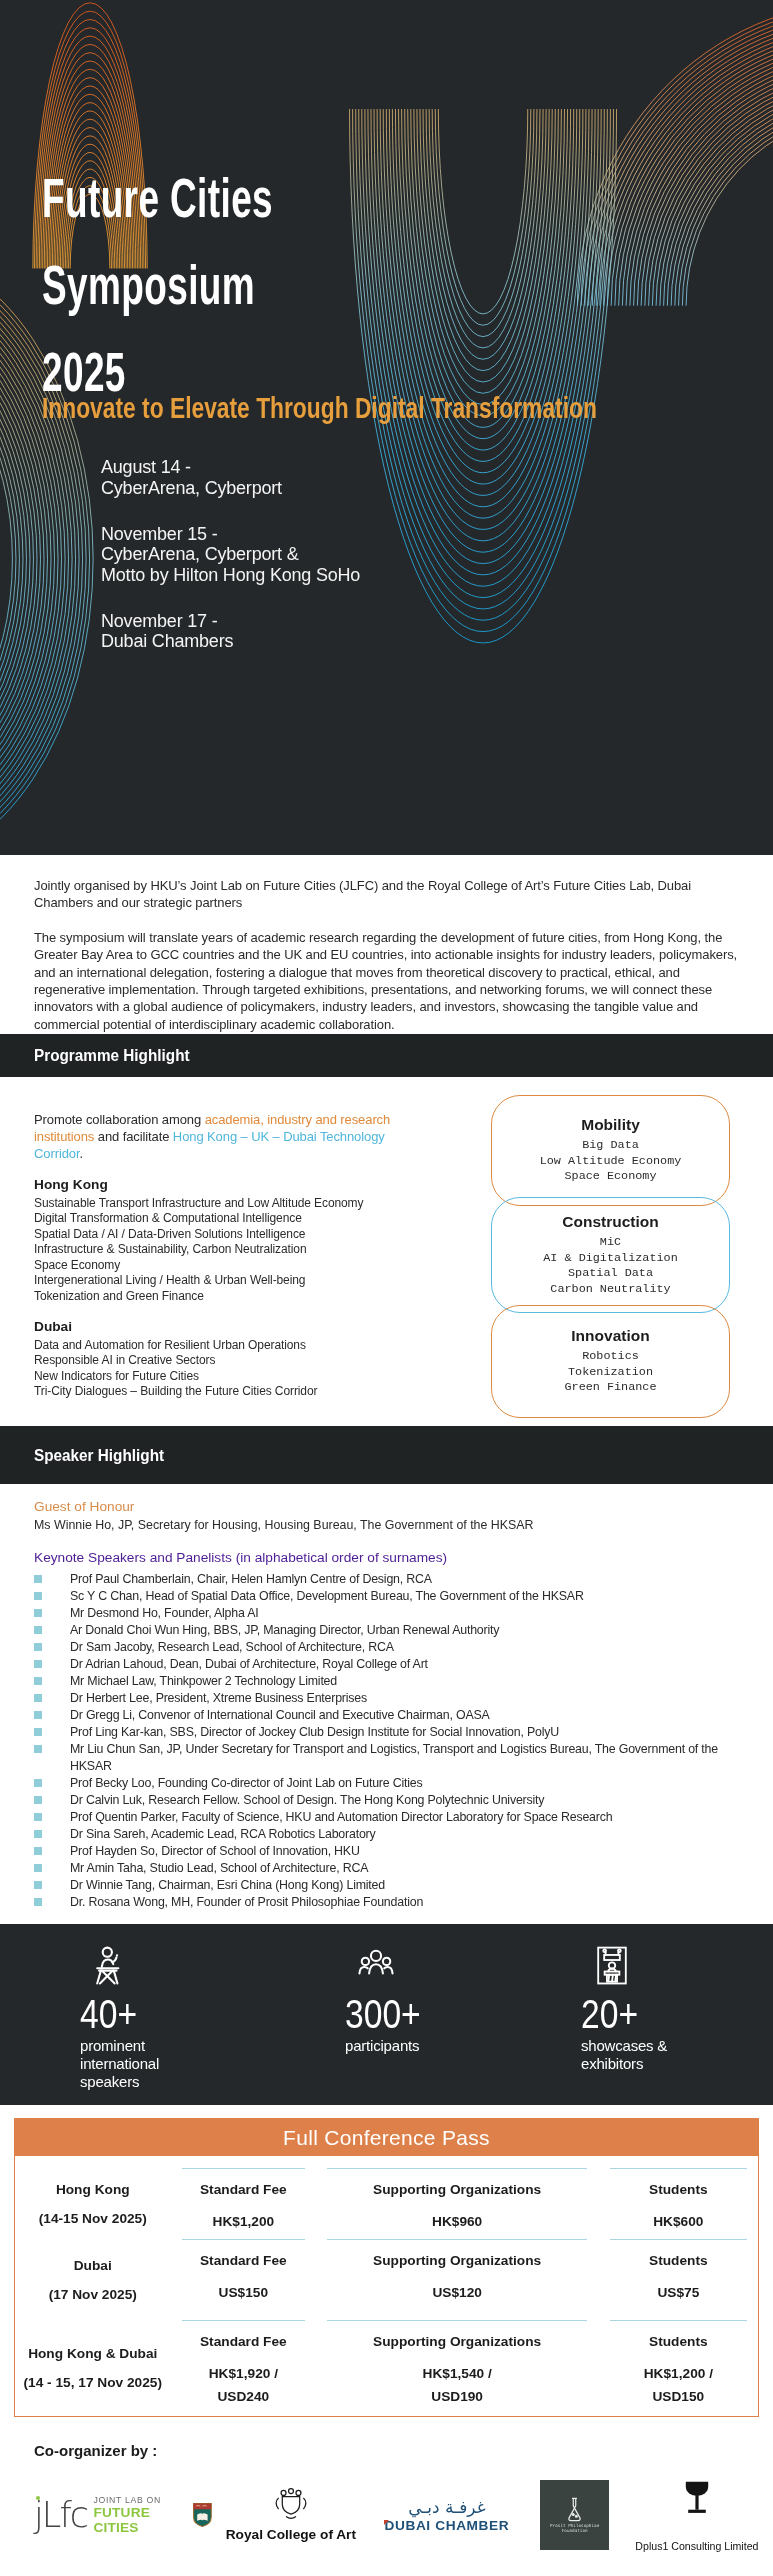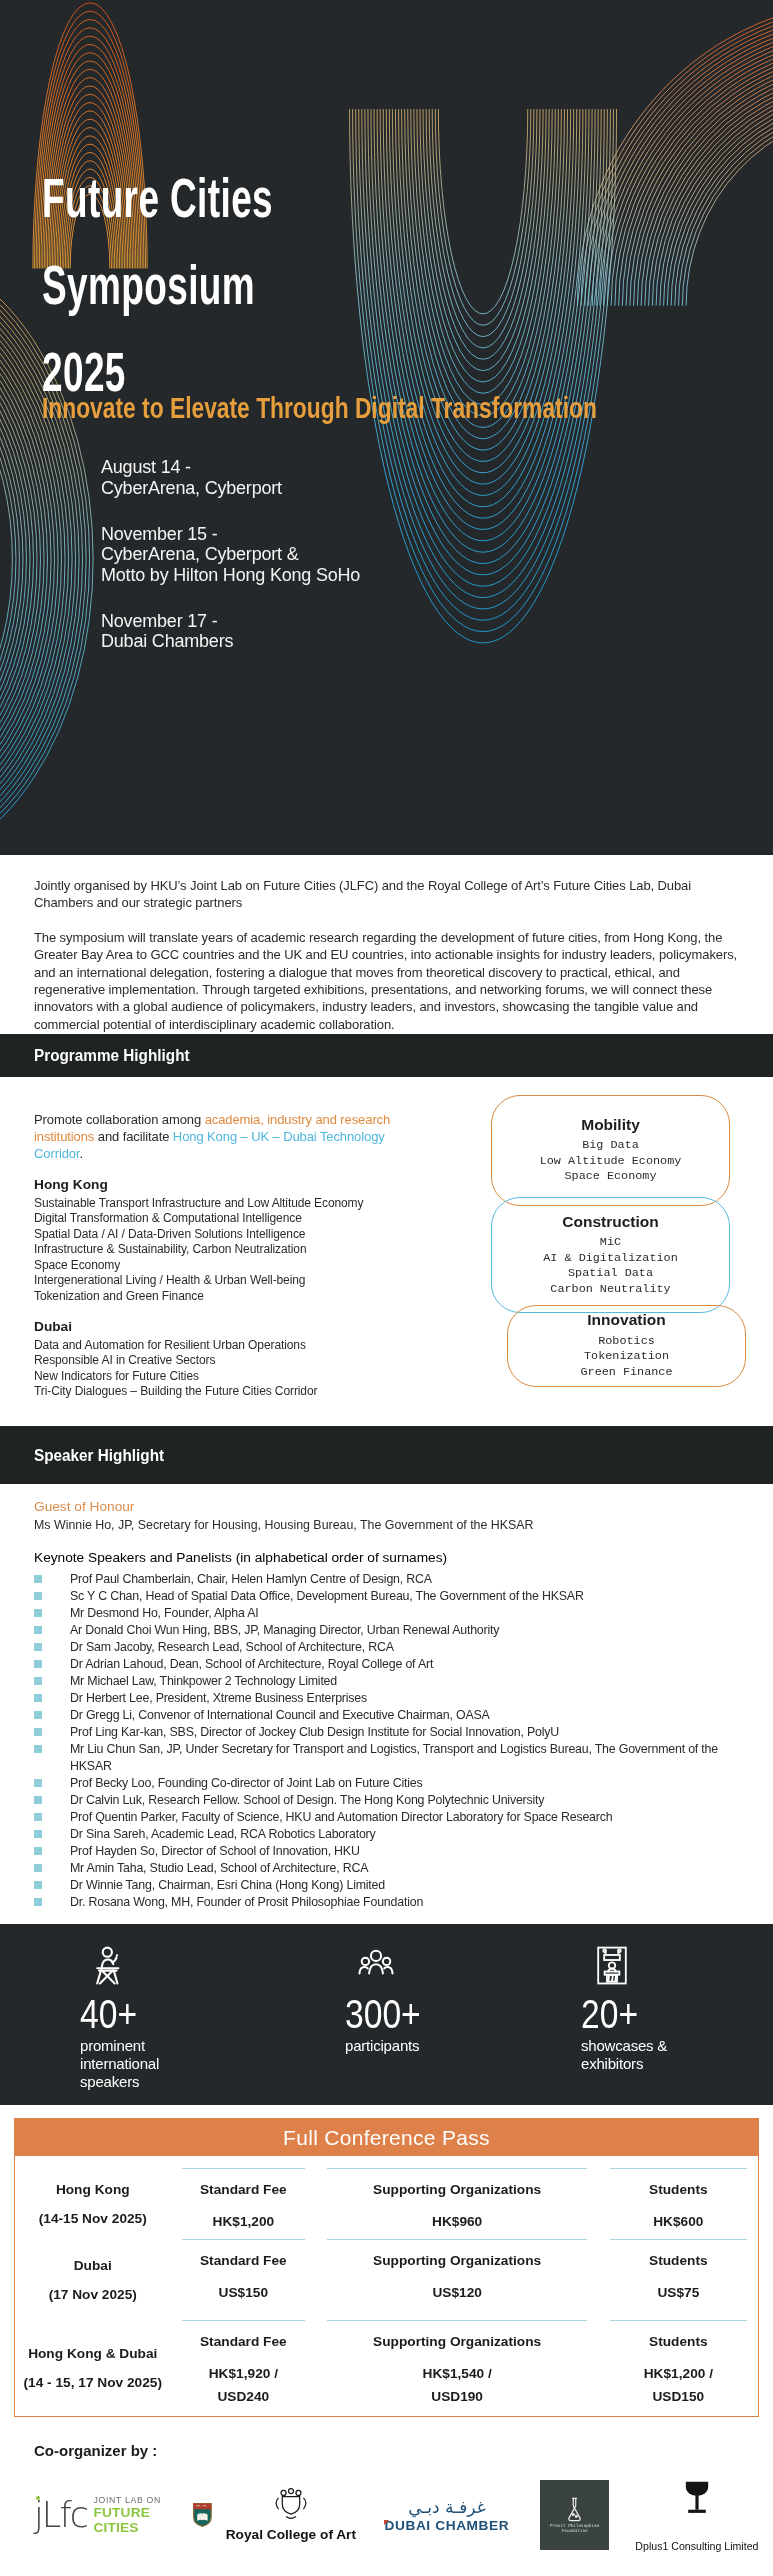--- a/index.html
+++ b/index.html
@@ -37,27 +37,27 @@
   ul.plainlist{list-style:none;margin:0;padding:0;font-size:12px;line-height:15.5px;color:#2b2b2b;letter-spacing:-0.1px;}
   .topic-boxes{position:absolute;left:491px;top:18px;width:239px;}
   .topic-box{box-sizing:border-box;width:239px;border-radius:29px;background:transparent;
              display:flex;flex-direction:column;align-items:center;justify-content:center;text-align:center;}
   .topic-box .box-title{font-size:15.5px;font-weight:bold;color:#1d1d1d;margin-bottom:4.3px;}
   .topic-box .box-items{font-size:11.8px;line-height:15.5px;color:#2b2b2b;font-family:Liberation Mono, monospace;}
   .box-orange{border:1.6px solid #DC8A41;}
   .box-blue{border:1.6px solid #58BADF;}
   .tb1{height:111px;}
   .tb2{height:116px;margin-top:-8.7px;}
-  .tb3{height:82px;margin-top:-8.7px;margin-left:16px;}
+  .tb3{height:113px;margin-top:-8.7px;}
 
   
   .speakers{box-sizing:border-box;height:440px;padding:15px 28px 0 34px;background:#fff;}
   .guest-label{font-size:13.7px;color:#D98C4A;margin:0 0 4.3px 0;}
   .guest-line{font-size:12.4px;color:#2b2b2b;margin:0;}
-  .keynote-label{font-size:13.7px;color:#000000;margin:18px 0 5.6px 0;}
+  .keynote-label{font-size:13.7px;color:#4c1d95;margin:18px 0 5.6px 0;}
   ul.bullets{list-style:none;margin:0;padding:0;font-size:12.4px;line-height:17px;color:#2b2b2b;letter-spacing:-0.2px;}
   ul.bullets li{position:relative;padding-left:36px;}
   ul.bullets li::before{content:"";position:absolute;left:0;top:4.3px;width:8px;height:8px;background:#8FCDD9;}
 
   
   .stats{position:relative;height:181px;background:#24282a;color:#fff;}
   .stat{position:absolute;top:18.6px;width:162px;}
   .stat-1{left:80px;}
   .stat-2{left:345px;}
   .stat-3{left:581px;}
@@ -344,21 +344,21 @@
 <div class="speakers">
   <p class="guest-label">Guest of Honour</p>
   <p class="guest-line">Ms Winnie Ho, JP, Secretary for Housing, Housing Bureau, The Government of the HKSAR</p>
   <p class="keynote-label">Keynote Speakers and Panelists (in alphabetical order of surnames)</p>
   <ul class="bullets">
     <li>Prof Paul Chamberlain, Chair, Helen Hamlyn Centre of Design, RCA</li>
     <li>Sc Y C Chan, Head of Spatial Data Office, Development Bureau, The Government of the HKSAR</li>
     <li>Mr Desmond Ho, Founder, Alpha AI</li>
     <li>Ar Donald Choi Wun Hing, BBS, JP, Managing Director, Urban Renewal Authority</li>
     <li>Dr Sam Jacoby, Research Lead, School of Architecture, RCA</li>
-    <li>Dr Adrian Lahoud, Dean, School of Architecture, Royal College of Art</li>
+    <li>Dr Adrian Lahoud, Dean, Dubai of Architecture, Royal College of Art</li>
     <li>Mr Michael Law, Thinkpower 2 Technology Limited</li>
     <li>Dr Herbert Lee, President, Xtreme Business Enterprises</li>
     <li>Dr Gregg Li, Convenor of International Council and Executive Chairman, OASA</li>
     <li>Prof Ling Kar-kan, SBS, Director of Jockey Club Design Institute for Social Innovation, PolyU</li>
     <li>Mr Liu Chun San, JP, Under Secretary for Transport and Logistics, Transport and Logistics Bureau, The Government of the HKSAR</li>
     <li>Prof Becky Loo, Founding Co-director of Joint Lab on Future Cities</li>
     <li>Dr Calvin Luk, Research Fellow. School of Design. The Hong Kong Polytechnic University</li>
     <li>Prof Quentin Parker, Faculty of Science, HKU and Automation Director Laboratory for Space Research</li>
     <li>Dr Sina Sareh, Academic Lead, RCA Robotics Laboratory</li>
     <li>Prof Hayden So, Director of School of Innovation, HKU</li>

